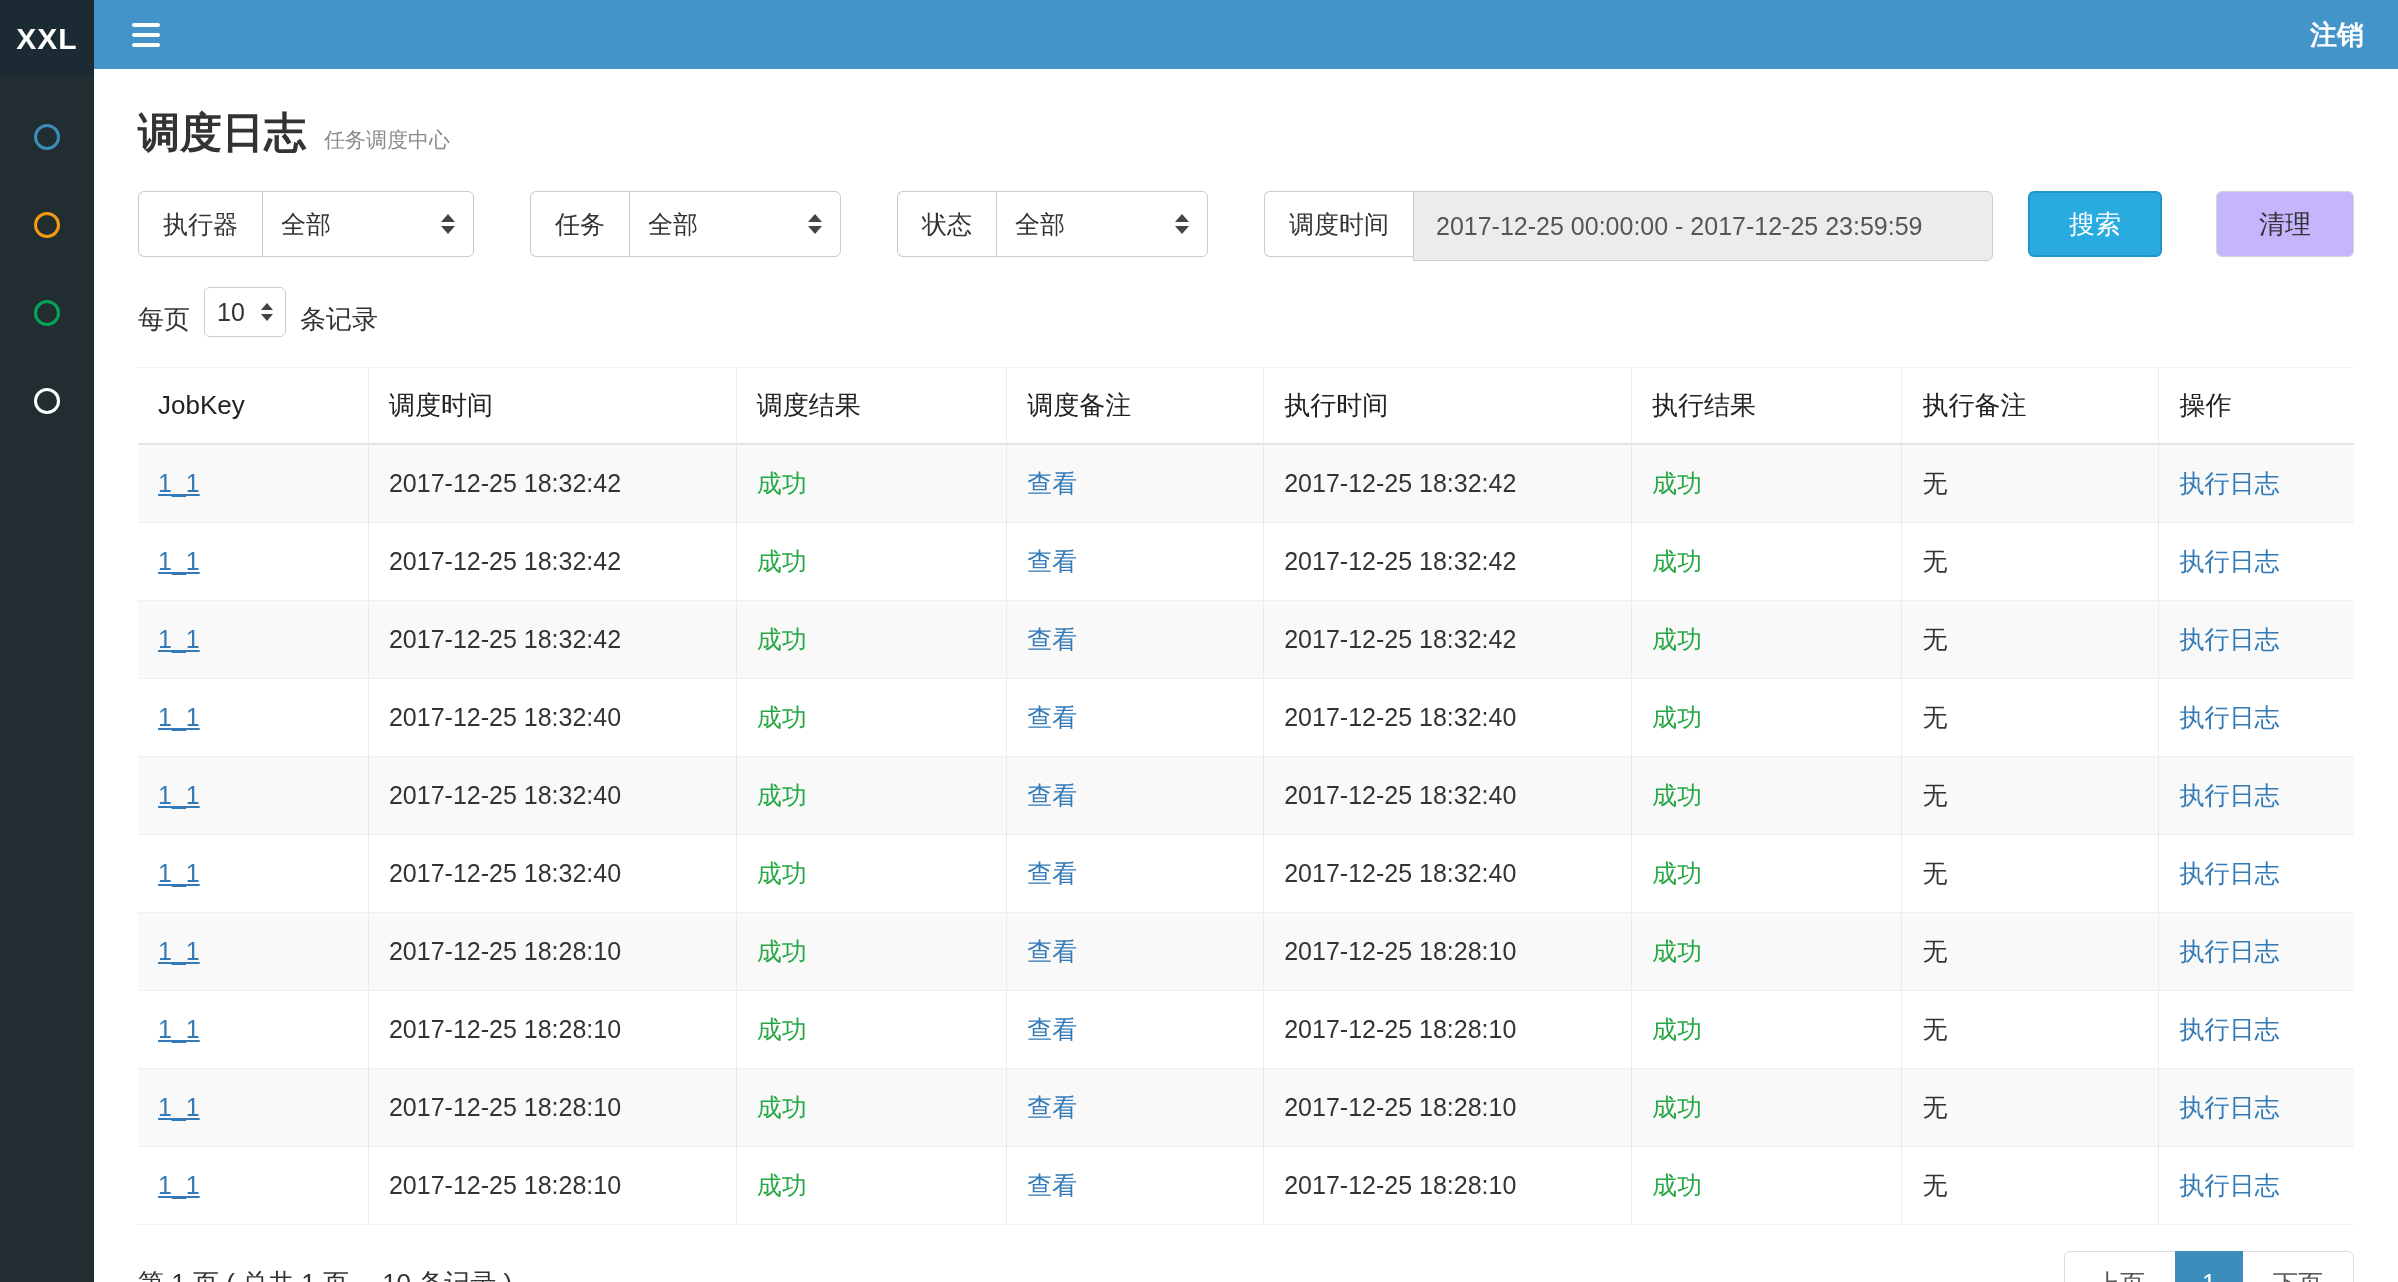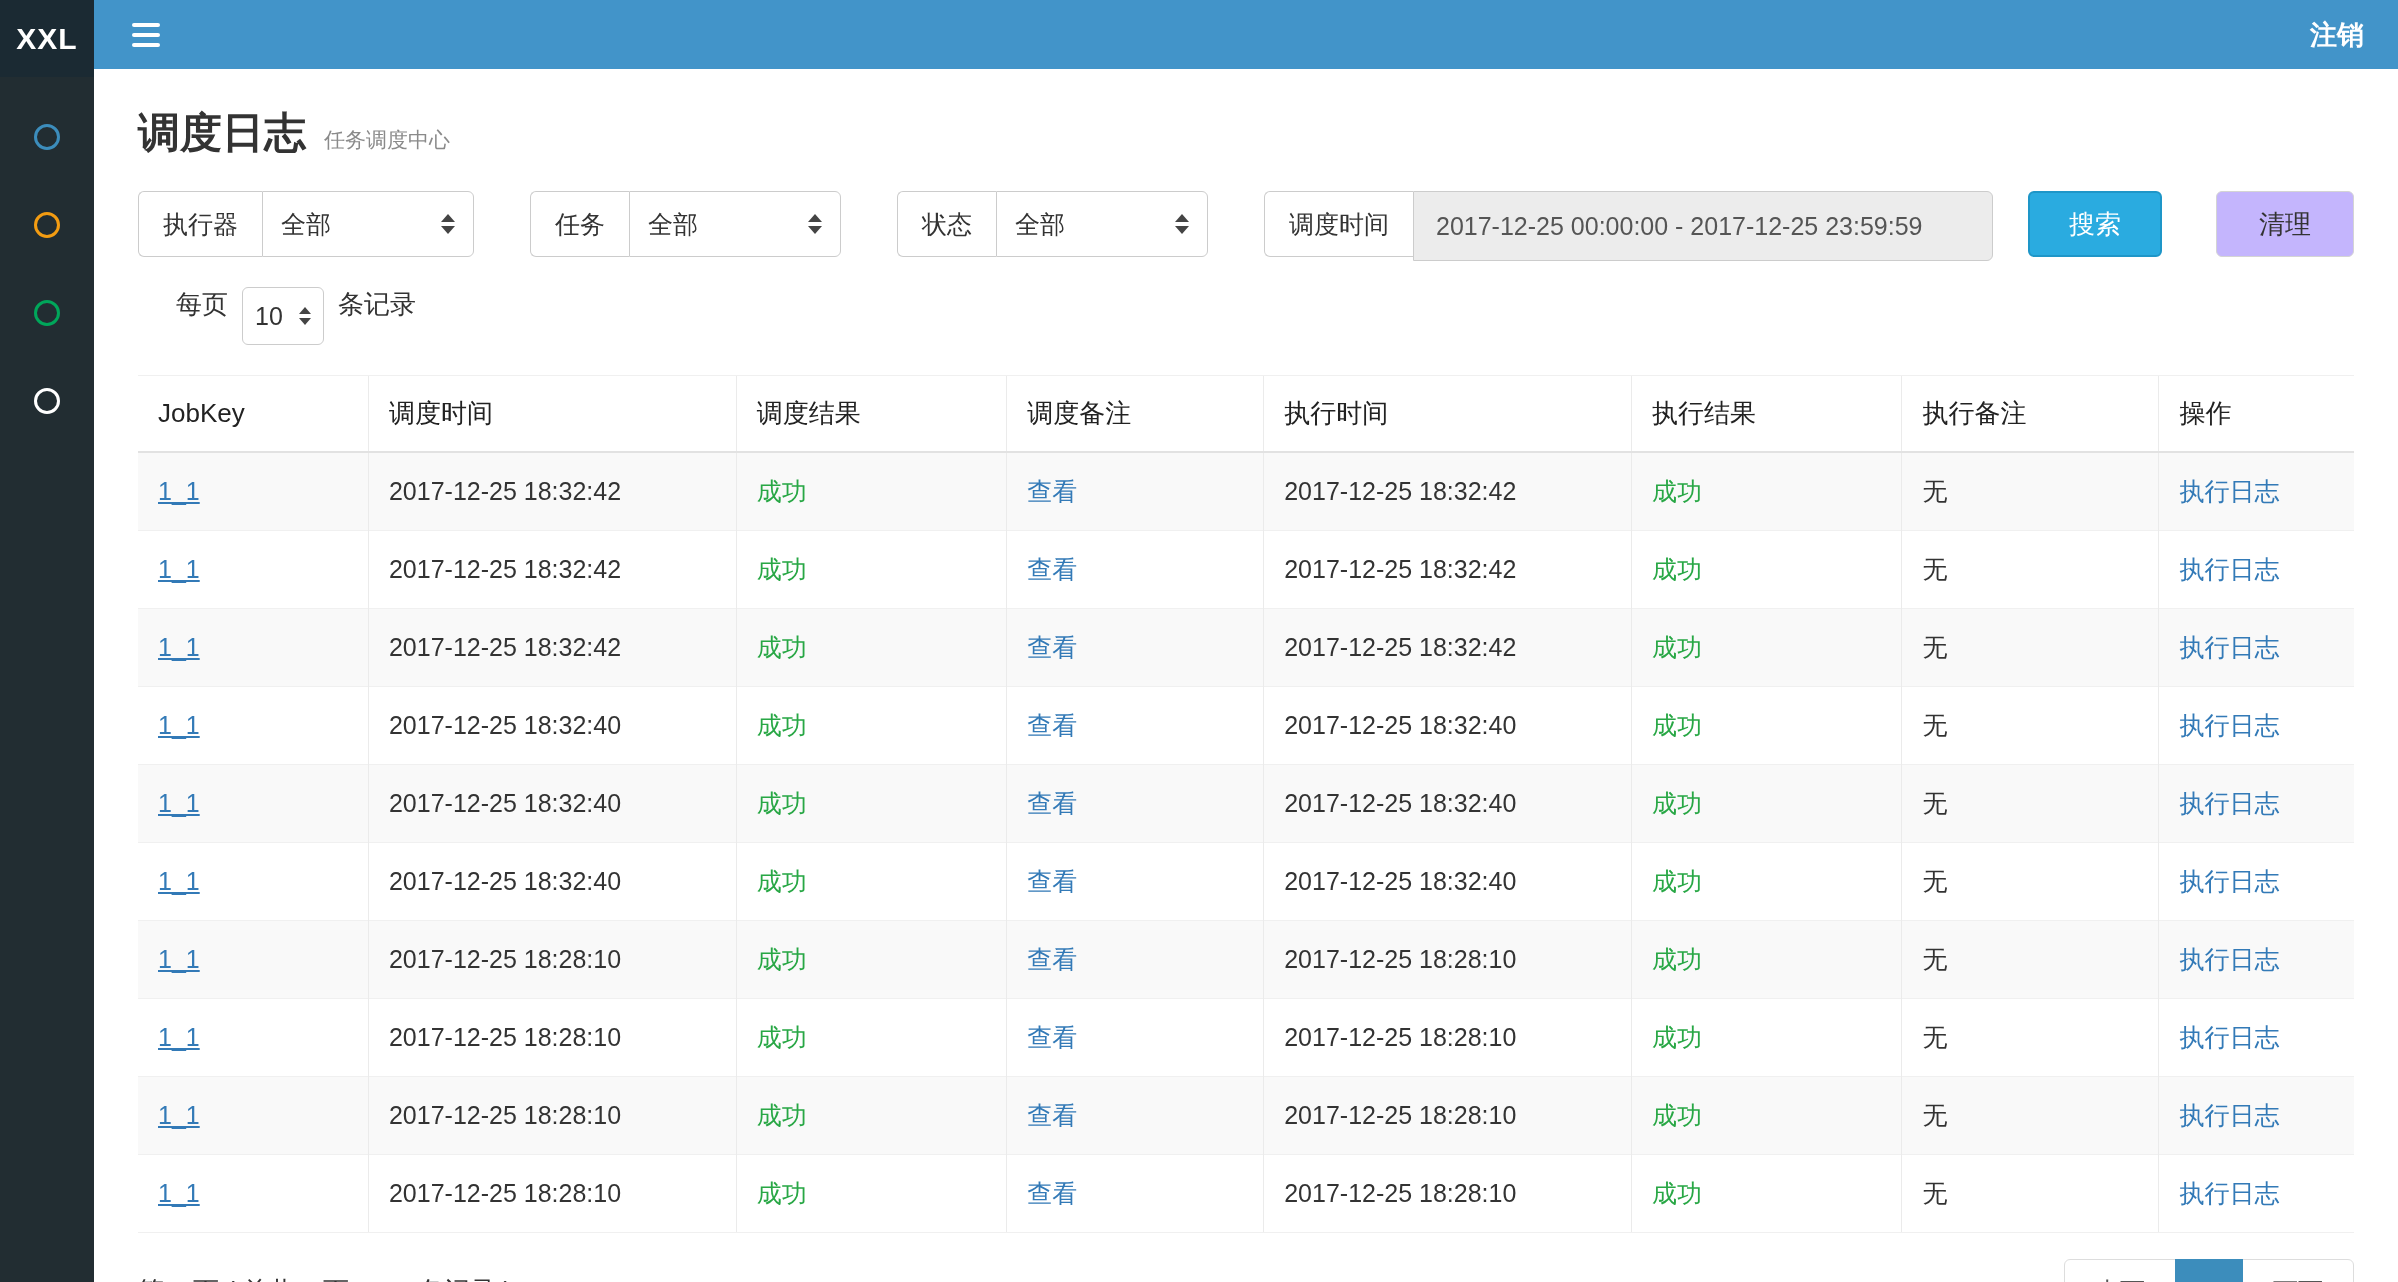--- a/index.html
+++ b/index.html
@@ -77,22 +77,22 @@
     margin-left: auto; width: 134px;
     background: var(--search-button, #2aabe0); color: #fff;
     border: 2px solid #1e96c8;
   }
   .btn-clear {
     margin-left: 54px; width: 138px;
     background: #c4b5fd; color: #333; border: 1px solid #d4d4d4;
   }
 
   
-  .page-size { display: flex; align-items: flex-start; font-size: 26px; margin-bottom: 30px; margin-left: 38px; }
-  .select.small { min-width: 82px; height: 58px; margin: 0 14px; border-radius: 6px; padding: 0 12px; }
+  .page-size { display: flex; align-items: flex-end; font-size: 26px; margin-bottom: 30px; }
+  .select.small { min-width: 82px; height: 50px; margin: 0 14px; border-radius: 6px; padding: 0 12px; }
   .select.small .caret-ud { margin-left: 10px; }
   .select.small .caret-ud i { border-left-width: 6px; border-right-width: 6px; }
   .select.small .caret-ud i.up { border-bottom-width: 7px; }
   .select.small .caret-ud i.down { border-top-width: 7px; }
 
   
   table { width: 100%; border-collapse: collapse; background: #fff; }
   thead th {
     text-align: left; font-size: 26px; font-weight: normal; color: #222;
     padding: 20px 20px; border-top: 1px solid #f0f0f0; border-bottom: 2px solid #e2e2e2;

